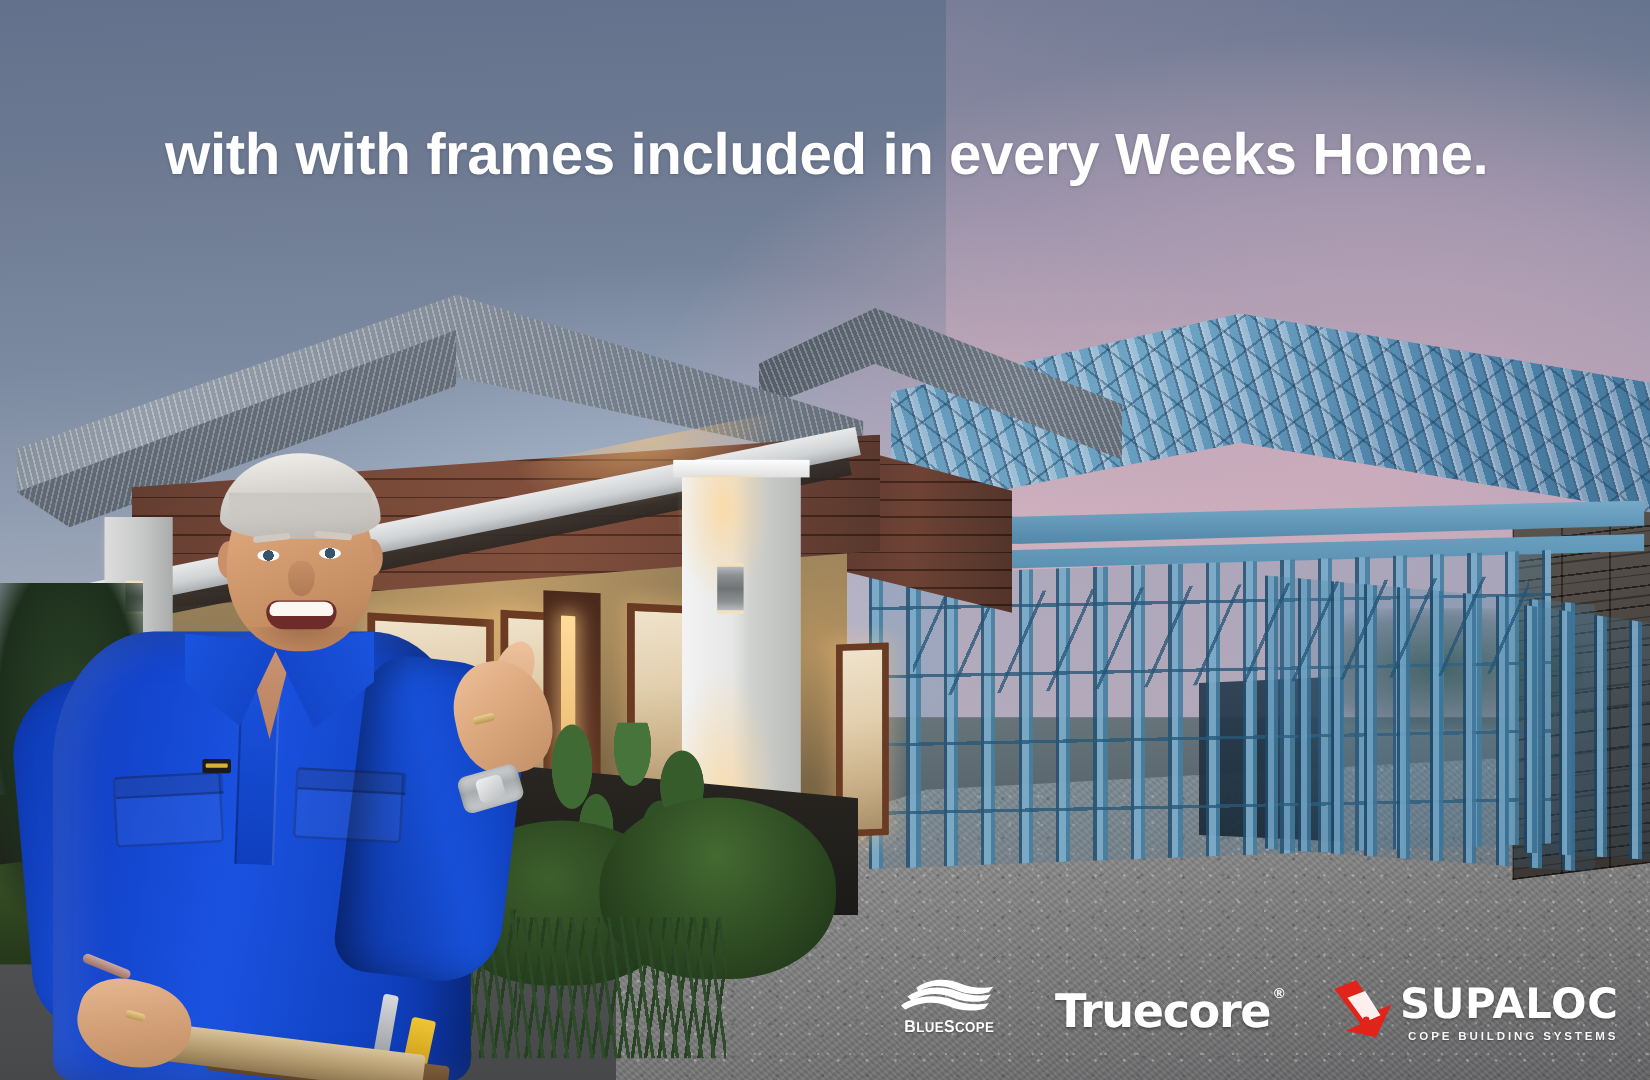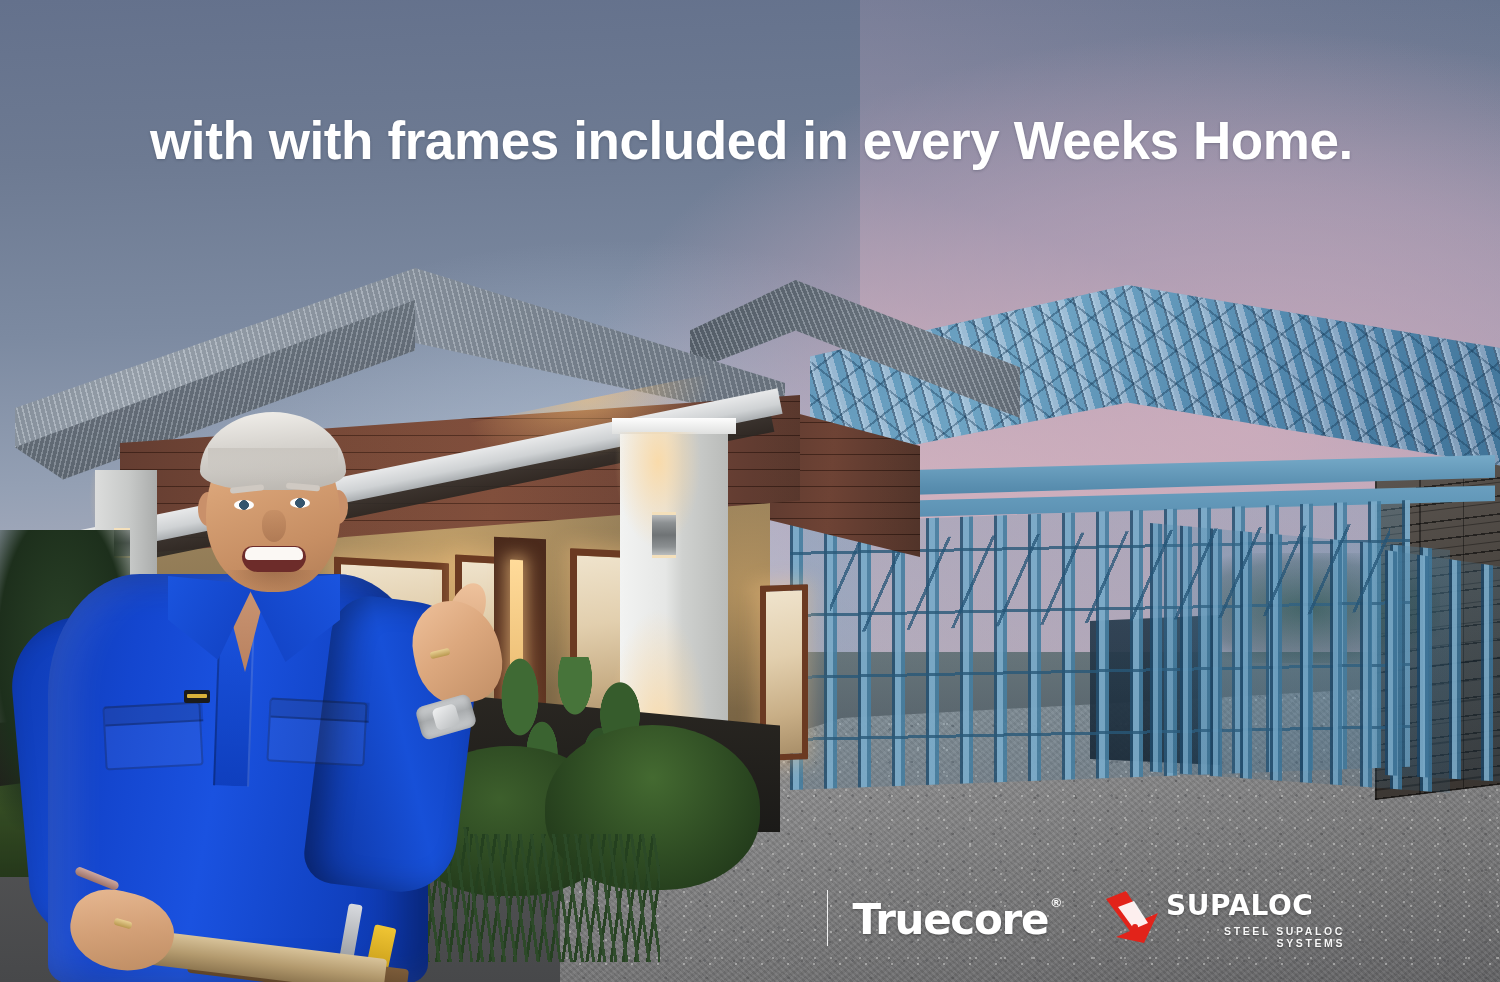--- a/index.html
+++ b/index.html
@@ -521,21 +521,21 @@
   }
   .tc-reg{
     position:absolute; right:-13px; top:2px;
     color:#ffffff; font-size:13px; font-weight:bold;
   }
   .logo-supaloc{ position:relative; display:flex; align-items:center; margin-left:56px; }
   .sp-mark{ position:relative; width:58px; height:58px; margin-right:4px; }
   .sp-mark svg{ display:block; width:58px; height:58px; }
   .sp-text{ padding-top:4px; }
   .sp-word{
-    color:#ffffff; font-size:28px; font-weight:bold; letter-spacing:.5px; line-height:1;
+    color:#ffffff; font-size:38px; font-weight:bold; letter-spacing:.5px; line-height:1;
     font-family:"DejaVu Sans", sans-serif;
     text-shadow:0 1px 3px rgba(0,0,0,.38);
   }
   .sp-tag{
     color:#ffffff; font-size:10.5px; font-weight:bold; letter-spacing:2.6px;
     margin-top:5px; text-align:right; opacity:.95;
     text-shadow:0 1px 2px rgba(0,0,0,.45);
   }
 </style>
 </head>
@@ -652,37 +652,49 @@
     <div class="hand-hip"></div>
     <div class="ring2"></div>
   </div>
 
   <div class="headline">
     <span class="hl-line">with with frames included in every Weeks Home.</span>
   </div>
 
   <div class="logobar">
 
+    <div class="logo-bluescope">
+      <div class="bs-mark">
+        <svg viewBox="0 0 100 36" xmlns="http://www.w3.org/2000/svg" aria-hidden="true">
+          <g fill="#ffffff">
+            <path d="M20 11 C32 2, 48 2, 60 7 C70 11, 80 12, 90 10 L86 15 C76 18, 66 17, 56 13 C45 8, 31 8, 22 15 Z"></path>
+            <path d="M12 19 C26 9, 44 9, 57 14 C67 18, 78 19, 88 17 L84 22 C74 25, 63 24, 53 20 C42 15, 27 15, 16 23 Z"></path>
+            <path d="M6 27 C20 17, 40 17, 54 22 C64 26, 76 27, 86 25 L82 30 C72 33, 60 32, 50 28 C39 23, 23 23, 10 31 Z"></path>
+          </g>
+        </svg>
+      </div>
+      <div class="bs-word">B<span class="sm">LUE</span>S<span class="sm">COPE</span></div>
+    </div>
 
     <div class="logo-divider"></div>
 
     <div class="logo-truecore">
       <span class="tc-word">Truecore</span>
       <span class="tc-reg">®</span>
     </div>
 
     <div class="logo-supaloc">
       <div class="sp-mark">
         <svg viewBox="0 0 58 58" xmlns="http://www.w3.org/2000/svg" aria-hidden="true">
           <path d="M2 10 L22 2 L40 30 L54 24 L40 54 L12 48 L26 42 Z" fill="#e2231a"></path>
           <path d="M14 18 L30 12 L44 34 L30 40 Z" fill="#ffffff" opacity="0.93"></path>
           <circle cx="31" cy="38" r="3" fill="#e2231a"></circle>
         </svg>
       </div>
       <div class="sp-text">
         <div class="sp-word">SUPALOC</div>
-        <div class="sp-tag">STEEL SUPALOC SYSTEMS</div>
+        <div class="sp-tag">COPE BUILDING SYSTEMS</div>
       </div>
     </div>
 
   </div>
 
 </div>
 
 </body></html>

